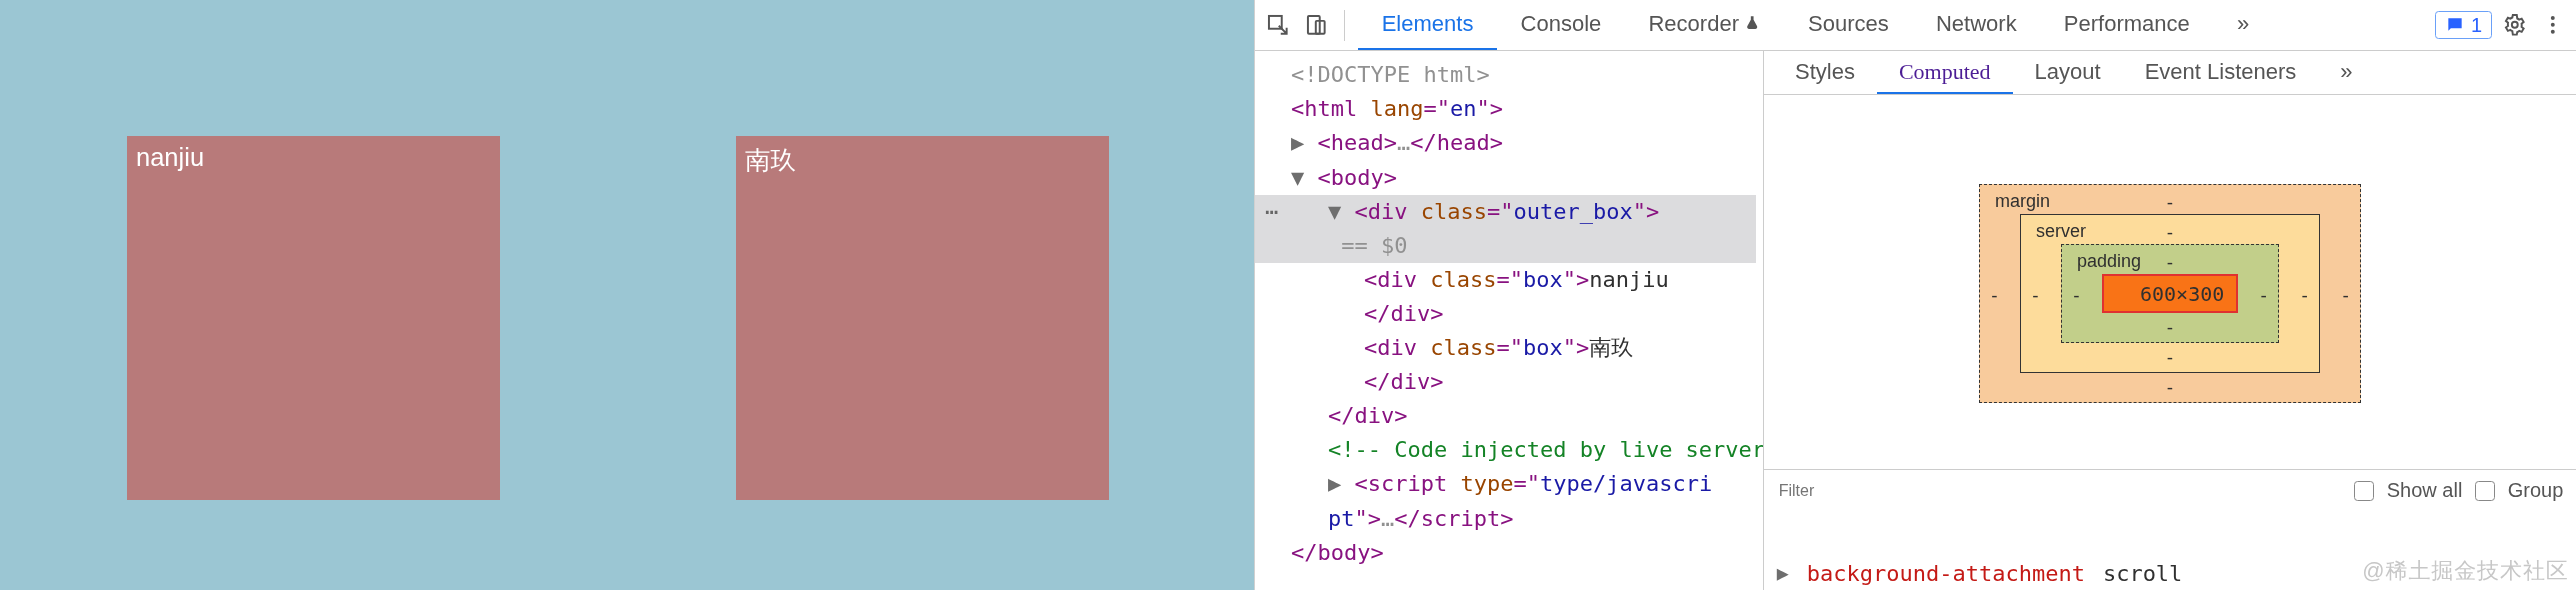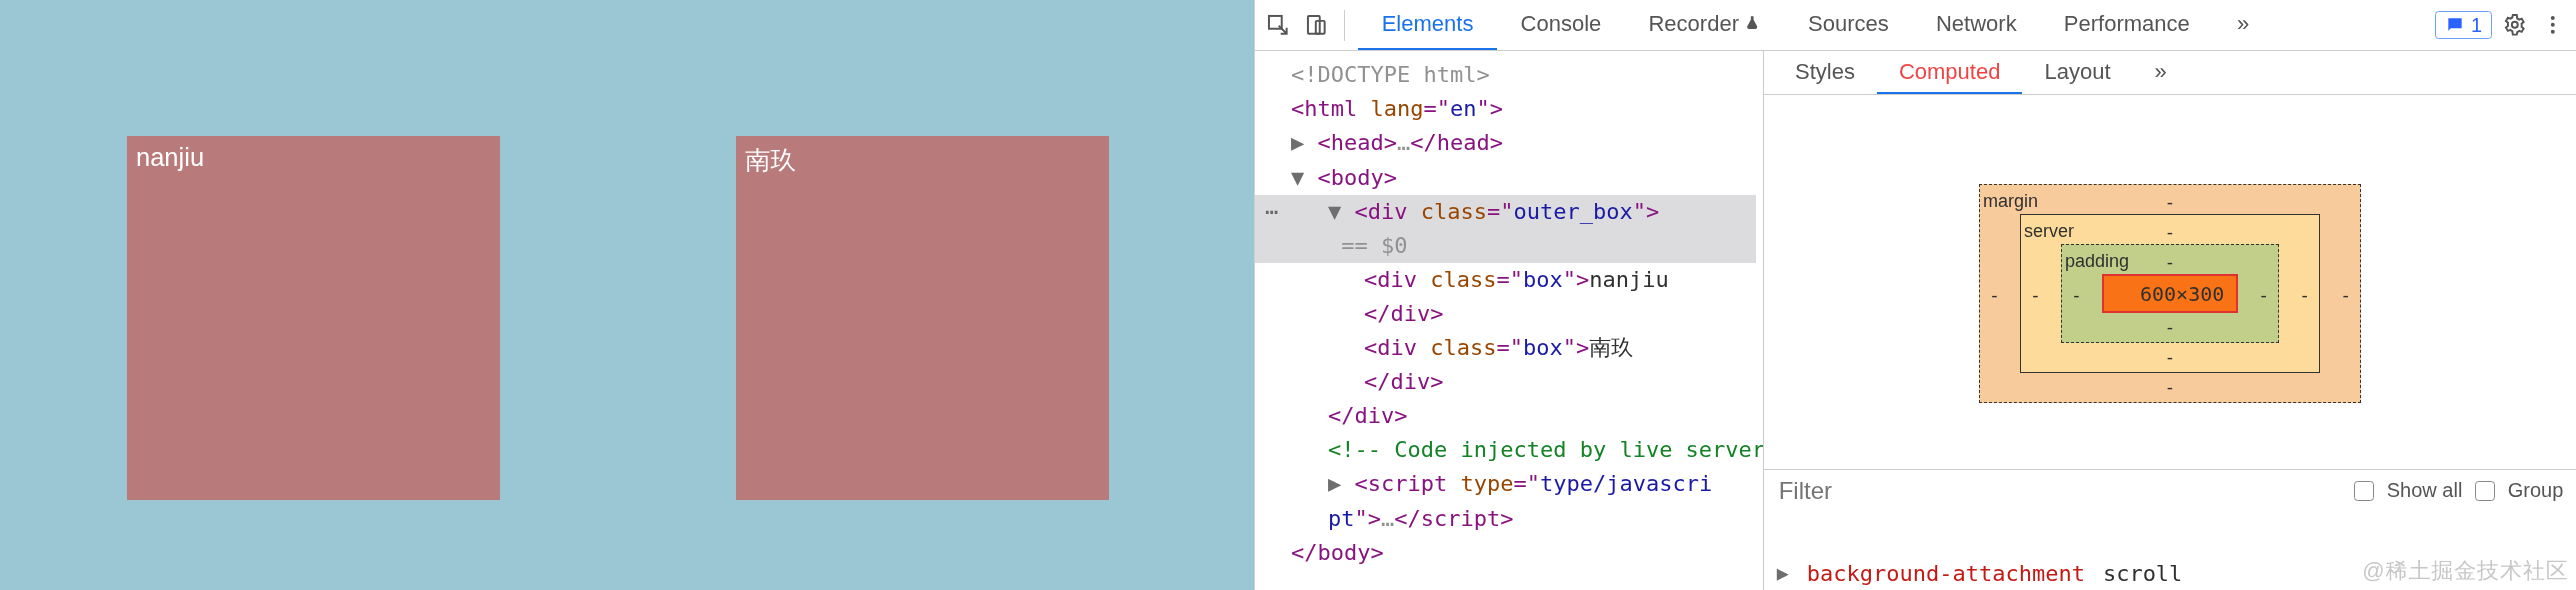--- a/index.html
+++ b/index.html
@@ -105,21 +105,21 @@
 
   .side-pane { flex: 1; display: flex; flex-direction: column; gap: 44px; }
   .side-tabs {
     display: flex; align-items: center; height: 44px;
     border-bottom: 0.9px solid #ccc; padding: 0 9px; gap: 0;
   }
   .side-tab {
     padding: 0 22px; height: 100%; display: flex; align-items: center;
     color: #555; cursor: pointer; border-bottom: 2.7px solid transparent;
   }
-  .side-tab.active { color: #ef4444; border-bottom-color: #1a73e8; }
+  .side-tab.active { color: #4c1d95; border-bottom-color: #1a73e8; font-family: Liberation Serif, serif; }
   .side-content { flex: 1; position: relative; }
 
   
   .boxmodel {
     position: absolute; top: 45px; left: 50%; transform: translateX(-50%);
     font-family: Menlo, Consolas, monospace; font-size: 18px;
   }
   .bm-layer { position: relative; padding: 29px 40px; text-align: center; }
   .bm-margin { background: #f8cb9c; border: 1.8px dashed #333; width: 382px; }
   .bm-border { background: #fddc9b; border: 1.8px solid #333; }
@@ -132,29 +132,29 @@
     position: absolute; top: 3.6px; left: 7.3px; font-size: 18px; color: #303030;
     font-family: -apple-system, Helvetica, Arial, sans-serif;
   }
   .bm-dash { color: #303030; }
   .bm-top, .bm-bottom { position: absolute; left: 50%; transform: translateX(-50%); }
   .bm-top { top: 5.5px; }
   .bm-bottom { bottom: 5.5px; }
   .bm-left, .bm-right { position: absolute; top: 50%; transform: translateY(-50%); }
   .bm-left { left: 9px; }
   .bm-right { right: 9px; }
-  .bm-margin .bm-label { left: 3px; top: 5.5px; }
+  .bm-margin .bm-label { left: 15px; top: 5.5px; }
 
   .filter-row {
     display: flex; align-items: center; height: 42px;
     border-top: 0.9px solid #ccc; padding: 0 12.7px; gap: 12.7px;
     font-size: 20px; color: #555;
   }
   .filter-row input[type="text"] {
-    border: none; outline: none; font-size: 24px; color: #555; flex: 0 0 auto; width: 109px;
+    border: none; outline: none; font-size: 16px; color: #555; flex: 0 0 auto; width: 109px;
   }
   .filter-row .spacer { flex: 1; }
   .chk { width: 20px; height: 20px; border: 1.8px solid #888; border-radius: 3.6px; }
   .styles-row {
     display: flex; align-items: center; padding: 5.5px 12.7px;
     font-family: Menlo, Consolas, monospace; font-size: 22px; gap: 18px;
   }
   .styles-row .prop { color: #c41a16; }
   .styles-row .val { color: #303030; text-align: right; }
   .tri2 { color: #6e6e6e; font-size: 20px; }
@@ -253,20 +253,21 @@
         <div class="dom-line i2"><span class="tri">▶ </span><span class="tag">&lt;script </span><span class="attr-name">type</span><span class="tag">="</span><span class="attr-val">type/javascri</span></div>
         <div class="dom-line i2"><span class="attr-val">pt</span><span class="tag">"&gt;</span><span class="grey">…</span><span class="tag">&lt;/script&gt;</span></div>
         <div class="dom-line i1"><span class="tag">&lt;/body&gt;</span></div>
       </div>
 
       <div class="side-pane">
         <div class="side-tabs">
           <div class="side-tab">Styles</div>
           <div class="side-tab active">Computed</div>
           <div class="side-tab">Layout</div>
+          <div class="side-tab">Event Listeners</div>
           <div class="side-tab">»</div>
         </div>
 
         <div class="side-content">
           <div class="boxmodel">
             <div class="bm-layer bm-margin">
               <span class="bm-label">margin</span>
               <span class="bm-dash bm-top">-</span>
               <span class="bm-dash bm-bottom">-</span>
               <span class="bm-dash bm-left">-</span>

